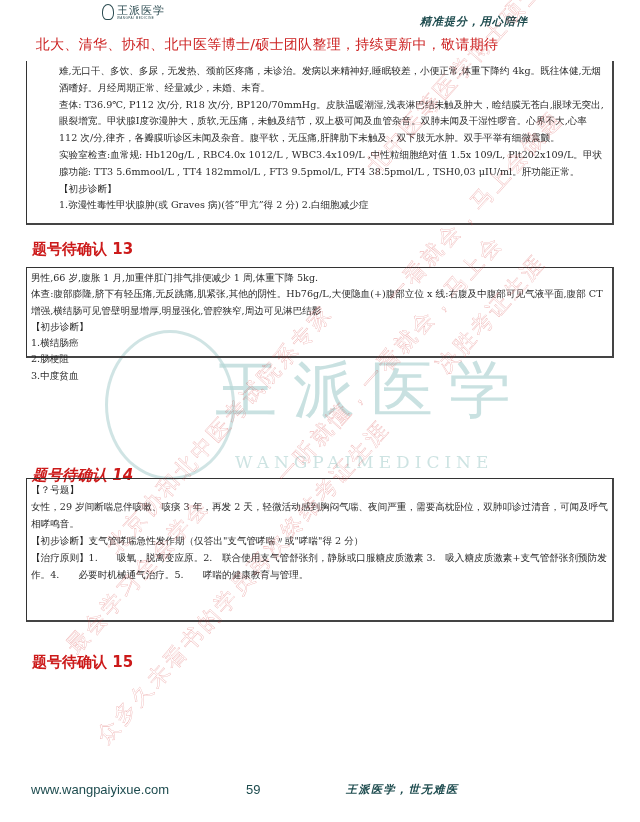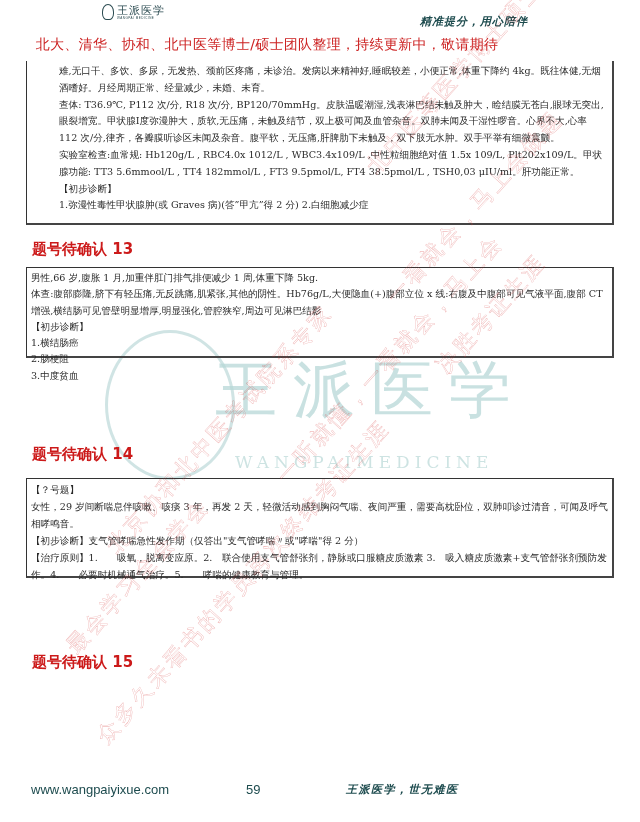--- a/index.html
+++ b/index.html
@@ -12,27 +12,27 @@
     .logo-text { display: flex; flex-direction: column; line-height: 1; }
     .logo-cn { font-family: "DejaVu Serif", serif; font-size: 11px; color: #2a4a50; letter-spacing: 1px; }
     .logo-en { font-family: "Liberation Sans", sans-serif; font-size: 3px; color: #2a4a50; letter-spacing: 0.5px; margin-top: 1px; }
     .slogan { position: absolute; left: 420px; top: 14px; font-family: Liberation Mono, monospace; font-style: italic; font-weight: bold; font-size: 11px; color: #1d4b4e; letter-spacing: 1px; text-align: center; }
     .banner { position: absolute; left: 0; top: 36px; width: 534px; text-align: center; font-family: "DejaVu Sans", sans-serif; font-size: 14px; color: #cc2222; letter-spacing: 0.3px; }
 
     .box { position: absolute; left: 26px; width: 588px; border: 1px solid #333; border-right: 2px solid #444; border-bottom: 2px solid #444; padding: 2px 4px; font-size: 9.6px; line-height: 16.8px; color: #2a2a2a; background: transparent; z-index: 2; }
     .box p { white-space: normal; }
     .box1 { top: 61px; height: 164px; border-top: none; padding-left: 32px; }
     .box2 { top: 267px; height: 91px; }
-    .box3 { top: 478px; height: 100px; }
+    .box3 { top: 478px; height: 144px; }
     .box2 p { line-height: 16.3px; }
     .box3 p { line-height: 17px; }
 
     .qtitle { position: absolute; left: 32px; font-family: "DejaVu Sans", sans-serif; font-weight: bold; font-size: 15px; color: #cc1a1a; z-index: 2; text-align: center; }
     .t13 { top: 240px; }
-    .t14 { top: 445px; }
+    .t14 { top: 466px; font-style: italic; }
     .t15 { top: 653px; }
 
     .footer-url { position: absolute; left: 31px; top: 782px; font-family: "Liberation Sans", sans-serif; font-size: 13px; color: #1d4b4e; }
     .footer-page { position: absolute; left: 246px; top: 782px; font-family: "Liberation Sans", sans-serif; font-size: 13px; color: #1d4b4e; }
     .footer-motto { position: absolute; left: 346px; top: 782px; font-family: "DejaVu Serif", serif; font-weight: bold; font-style: italic; font-size: 11px; color: #1d4b4e; letter-spacing: 1.5px; }
 
     
     .wm-logo { position: absolute; left: 105px; top: 330px; width: 430px; height: 160px; z-index: 1; pointer-events: none; }
     .wm-circle { position: absolute; left: 0; top: 0; width: 130px; height: 150px; border: 3px solid #bcd9d8; border-radius: 50%; opacity: 0.7; }
     .wm-cn { position: absolute; left: 110px; top: 18px; font-family: "DejaVu Serif", serif; font-size: 62px; color: #b7d8d7; letter-spacing: 16px; opacity: 0.75; }

